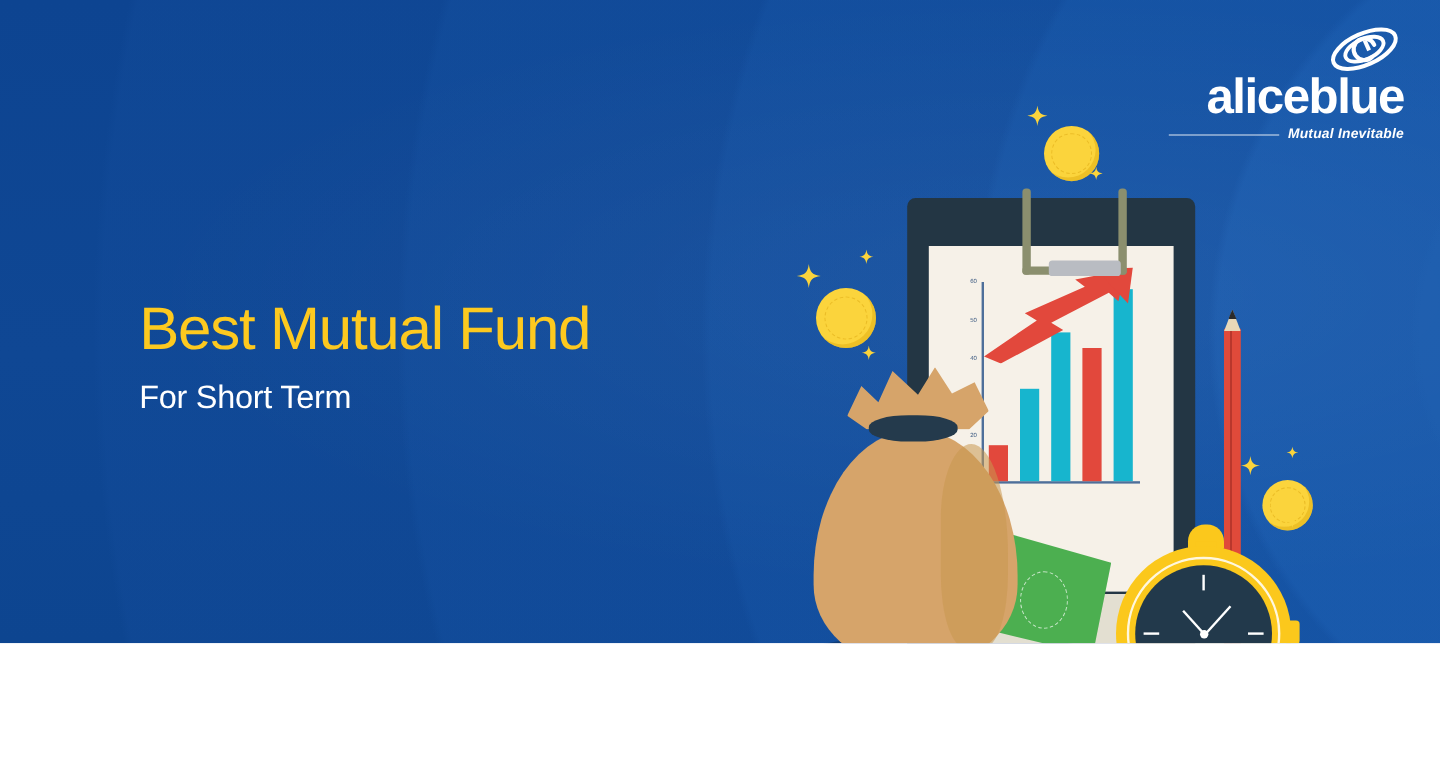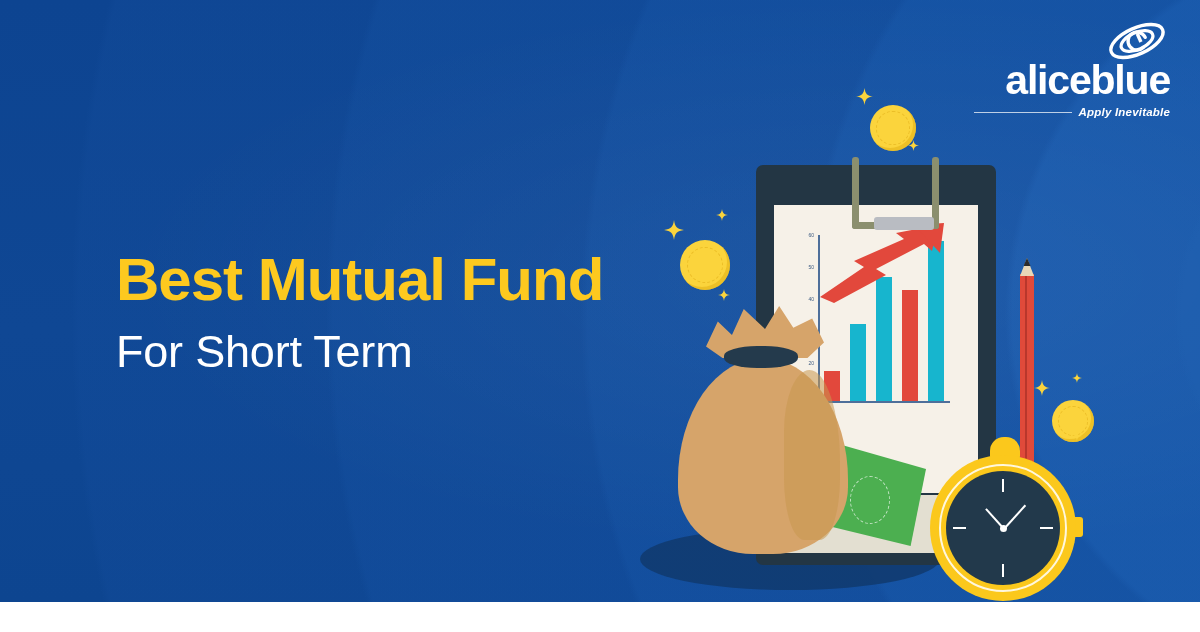--- a/index.html
+++ b/index.html
@@ -2,21 +2,21 @@
 <html><head>
 <meta charset="utf-8">
 <style>
   * { margin:0; padding:0; box-sizing:border-box; }
   html,body { background:#ffffff; }
   body { font-family:"Liberation Sans", sans-serif; }
 
   .banner{
     position:relative;
     width:1200px;
-    height:602px;
+    height:536px;
     overflow:hidden;
     background:#0e4591;
   }
 
   
   .bg-base{
     position:absolute; inset:0;
     background:
       radial-gradient(circle at 115% 52%, #1a5bad 0%, #1a5bad 14%, rgba(26,91,173,0) 14.6%),
       radial-gradient(circle at 115% 52%, rgba(28,94,177,0.55) 0%, rgba(28,94,177,0.55) 26%, rgba(28,94,177,0) 26.5%),
@@ -50,26 +50,26 @@
   }
   .logo-rule{ flex:1 1 auto; height:1px; background:rgba(255,255,255,0.72); }
   .logo-tagline{
     color:#ffffff; font-size:11.5px; font-style:italic; font-weight:700;
     letter-spacing:.2px; white-space:nowrap;
   }
 
   
   .headline-block{ position:absolute; left:116px; top:248px; }
   .headline{
-    color:#fdc91f; font-size:60px; font-weight:700;
+    color:#fdc91f; font-size:50px; font-weight:400;
     letter-spacing:-1px; line-height:1.05; white-space:nowrap;
   }
   .subheadline{
     margin-top:16px;
-    color:#ffffff; font-size:45px; font-weight:400;
+    color:#ffffff; font-size:27px; font-weight:400;
     letter-spacing:-0.2px; line-height:1.1; white-space:nowrap;
   }
 
   
   .art{ position:absolute; left:620px; top:60px; width:580px; height:560px; }
 
   
   .ground-shadow{
     position:absolute; left:20px; top:468px; width:300px; height:62px;
     background:#113a6d; border-radius:50%; opacity:.85;
@@ -234,21 +234,21 @@
           <ellipse cx="31" cy="23" rx="28" ry="13" fill="none" stroke="#ffffff" stroke-width="3.4"></ellipse>
           <ellipse cx="31" cy="23" rx="17" ry="8.5" fill="none" stroke="#ffffff" stroke-width="3.2"></ellipse>
           <path d="M40 23 a9 9 0 1 0 -6 8.6" fill="none" stroke="#ffffff" stroke-width="3.4" stroke-linecap="round"></path>
           <rect x="32.5" y="16.5" width="3.4" height="9" fill="#ffffff"></rect>
         </g>
       </svg>
     </div>
     <div class="logo-word">aliceblue</div>
     <div class="logo-tagline-row">
       <span class="logo-rule"></span>
-      <span class="logo-tagline">Apply Inevitable</span>
+      <span class="logo-tagline">Mutual Inevitable</span>
     </div>
   </div>
 
   <div class="headline-block">
     <div class="headline">Best Mutual Fund</div>
     <div class="subheadline">For Short Term</div>
   </div>
 
   <div class="art">
 

